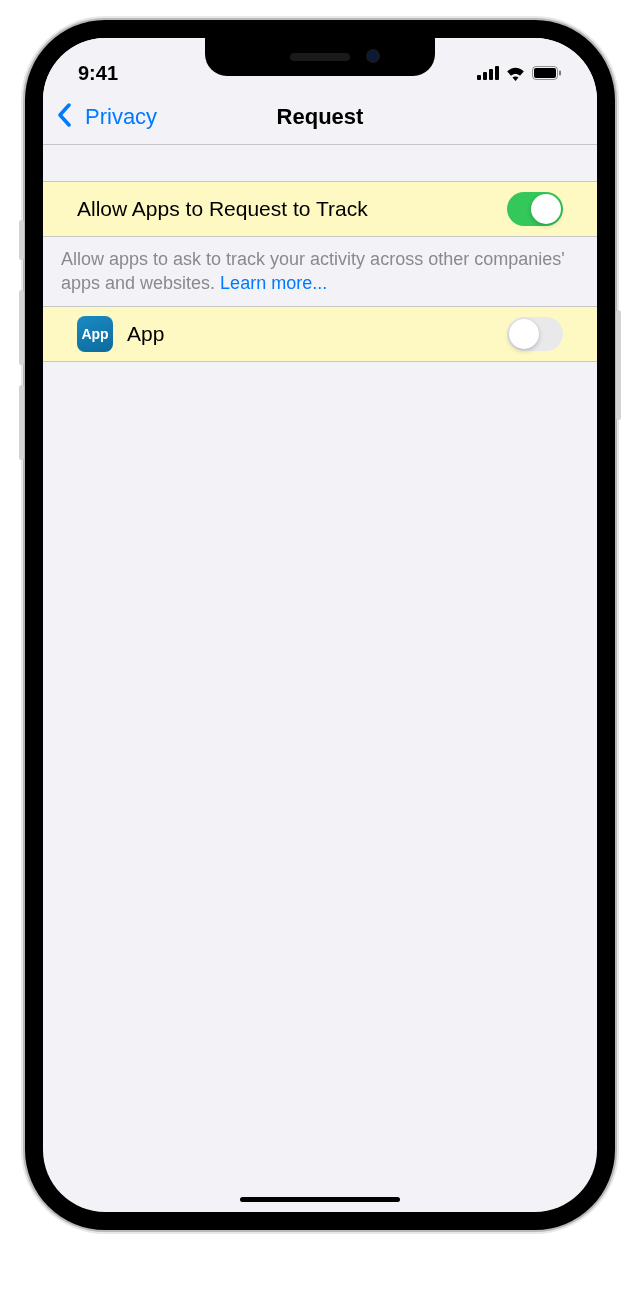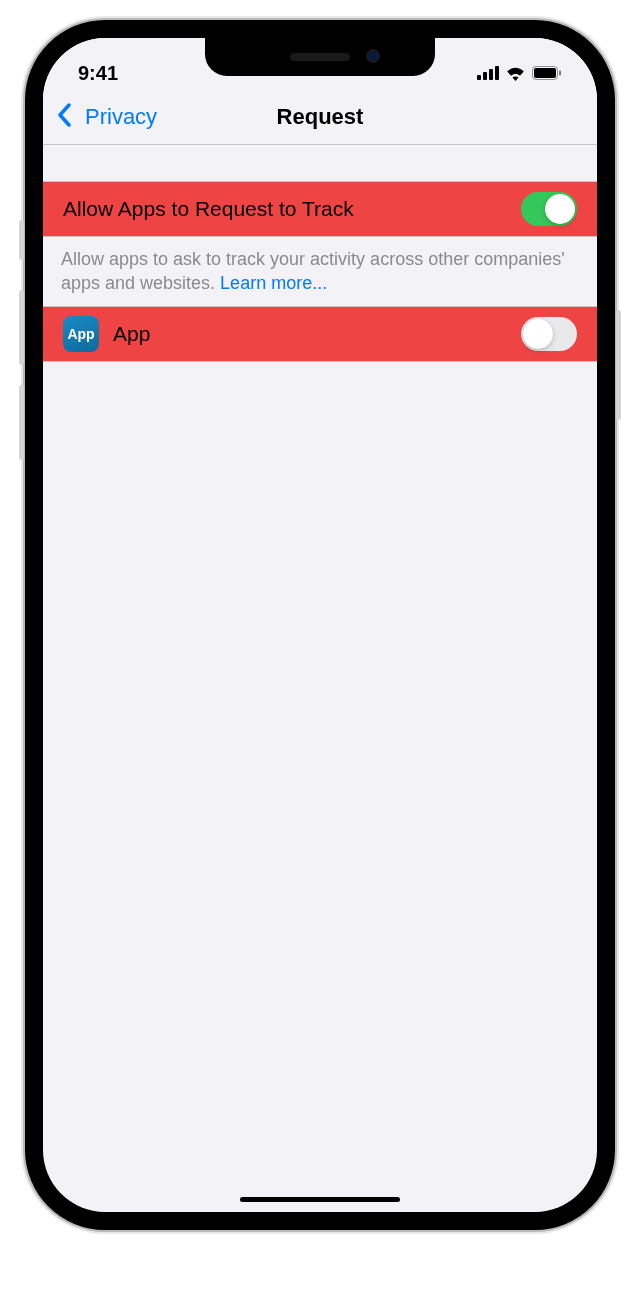--- a/index.html
+++ b/index.html
@@ -117,25 +117,25 @@
       left: 50%;
       transform: translateX(-50%);
       font-size: 22px;
       font-weight: 600;
       color: #000;
     }
     .section-gap {
       height: 36px;
     }
     .cell {
-      background: #ef4444;
+      background: #fef9c3;
       height: 56px;
       display: flex;
       align-items: center;
-      padding: 0 20px;
+      padding: 0 34px;
       border-top: 0.5px solid #c6c6c8;
       border-bottom: 0.5px solid #c6c6c8;
     }
     .cell-label {
       flex: 1;
       font-size: 21px;
       color: #000;
     }
     .toggle {
       width: 56px;

